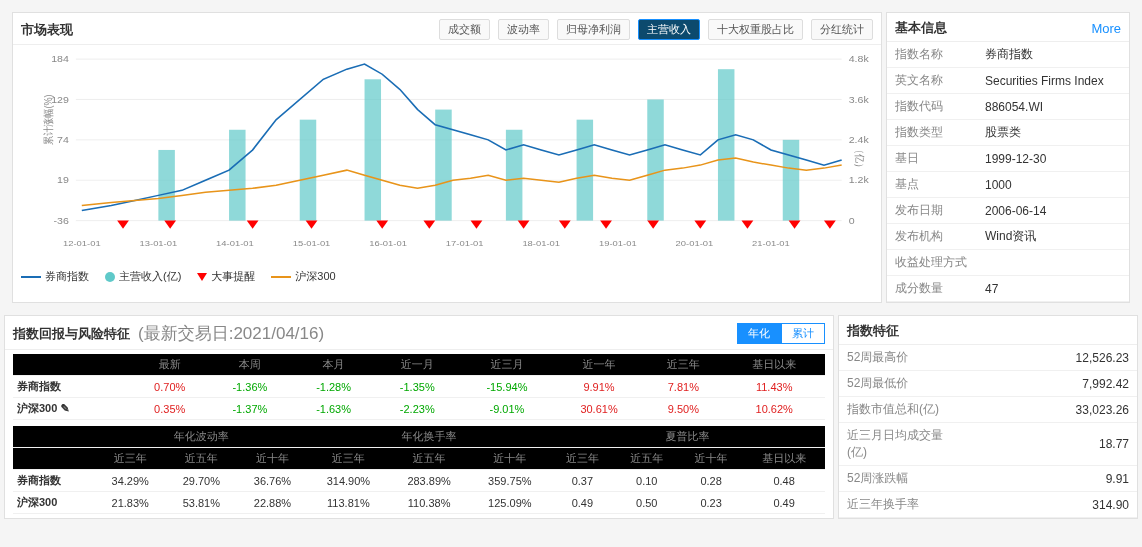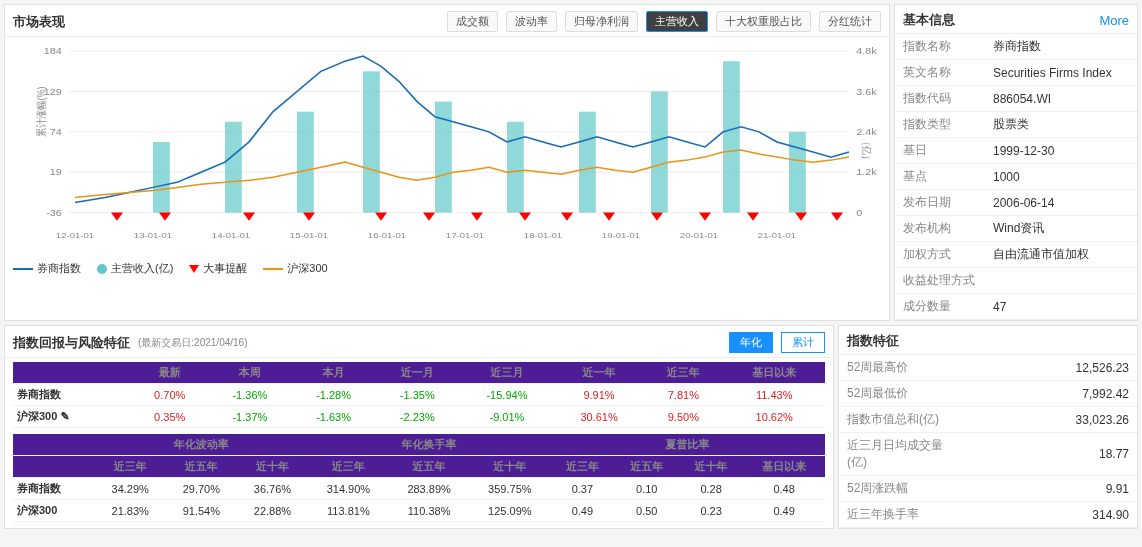--- a/index.html
+++ b/index.html
@@ -11,21 +11,21 @@
     }
     .main-container {
       width: 1142px;
       display: flex;
       flex-direction: column;
       background: #f5f5f5;
     }
     .top-row {
       display: flex;
       gap: 4px;
-      padding: 4px;
+      padding: 12px;
     }
     .bottom-row {
       display: flex;
       gap: 4px;
       padding: 0 4px 4px 4px;
     }
     .panel {
       background: #fff;
       border: 1px solid #e0e0e0;
     }
@@ -53,21 +53,21 @@
     .tab {
       padding: 2px 8px;
       font-size: 11px;
       border: 1px solid #ddd;
       background: #f9f9f9;
       color: #555;
       cursor: pointer;
       border-radius: 2px;
     }
     .tab.active {
-      background: #404040;
+      background: #0c4a6e;
       color: #fff;
       border-color: #1890ff;
     }
     
     .info-panel {
       width: 244px;
       flex-shrink: 0;
     }
     .info-panel-header {
       display: flex;
@@ -147,21 +147,21 @@
       padding: 6px 8px 4px;
       border-bottom: 1px solid #eee;
     }
     .return-title-group {
       display: flex;
       align-items: center;
       gap: 8px;
     }
     .toggle-bar {
       display: flex;
-      gap: 8px;
+      gap: 0;
     }
     .toggle-btn {
       padding: 2px 10px;
       font-size: 11px;
       border: 1px solid #1890ff;
       cursor: pointer;
     }
     .toggle-btn.active {
       background: #1890ff;
       color: #fff;
@@ -179,22 +179,22 @@
       border-collapse: collapse;
       font-size: 11px;
     }
     .return-table th, .return-table td {
       text-align: center;
       padding: 3px 4px;
       border-bottom: 1px solid #f0f0f0;
     }
     .return-table th {
       color: #888;
-      font-weight: bold;
-      background: #4c1d95;
+      font-weight: normal;
+      background: #000000;
     }
     .return-table .row-label {
       text-align: left;
       color: #333;
       font-weight: bold;
     }
     .red { color: #e02020; }
     .green { color: #00a800; }
     .section-header {
       background: #f5f5f5;
@@ -218,21 +218,21 @@
     .features-table tr td:first-child {
       color: #888;
       width: 130px;
     }
     .features-table tr td:last-child {
       color: #333;
       text-align: right;
     }
     .subtitle {
       color: #888;
-      font-size: 10px;
+      font-size: 17px;
     }
   </style>
 </head>
 <body>
 
 <div class="main-container">
 
   <div class="top-row">
 
     <div class="panel market-panel">
@@ -368,24 +368,20 @@
         </tr>
         <tr>
           <td>发布日期</td>
           <td>2006-06-14</td>
         </tr>
         <tr>
           <td>发布机构</td>
           <td>Wind资讯</td>
         </tr>
         <tr>
-          <td>加权方式</td>
-          <td>自由流通市值加权</td>
-        </tr>
-        <tr>
           <td>收益处理方式</td>
           <td></td>
         </tr>
         <tr>
           <td>成分数量</td>
           <td>47</td>
         </tr>
       </tbody>
         </table>
     </div>
@@ -478,21 +474,21 @@
               <td>283.89%</td>
               <td>359.75%</td>
               <td>0.37</td>
               <td>0.10</td>
               <td>0.28</td>
               <td>0.48</td>
             </tr>
             <tr>
               <td class="row-label">沪深300</td>
               <td>21.83%</td>
-              <td>91.54%</td>
+              <td>53.81%</td>
               <td>22.88%</td>
               <td>113.81%</td>
               <td>110.38%</td>
               <td>125.09%</td>
               <td>0.49</td>
               <td>0.50</td>
               <td>0.23</td>
               <td>0.49</td>
             </tr>
           </tbody>

